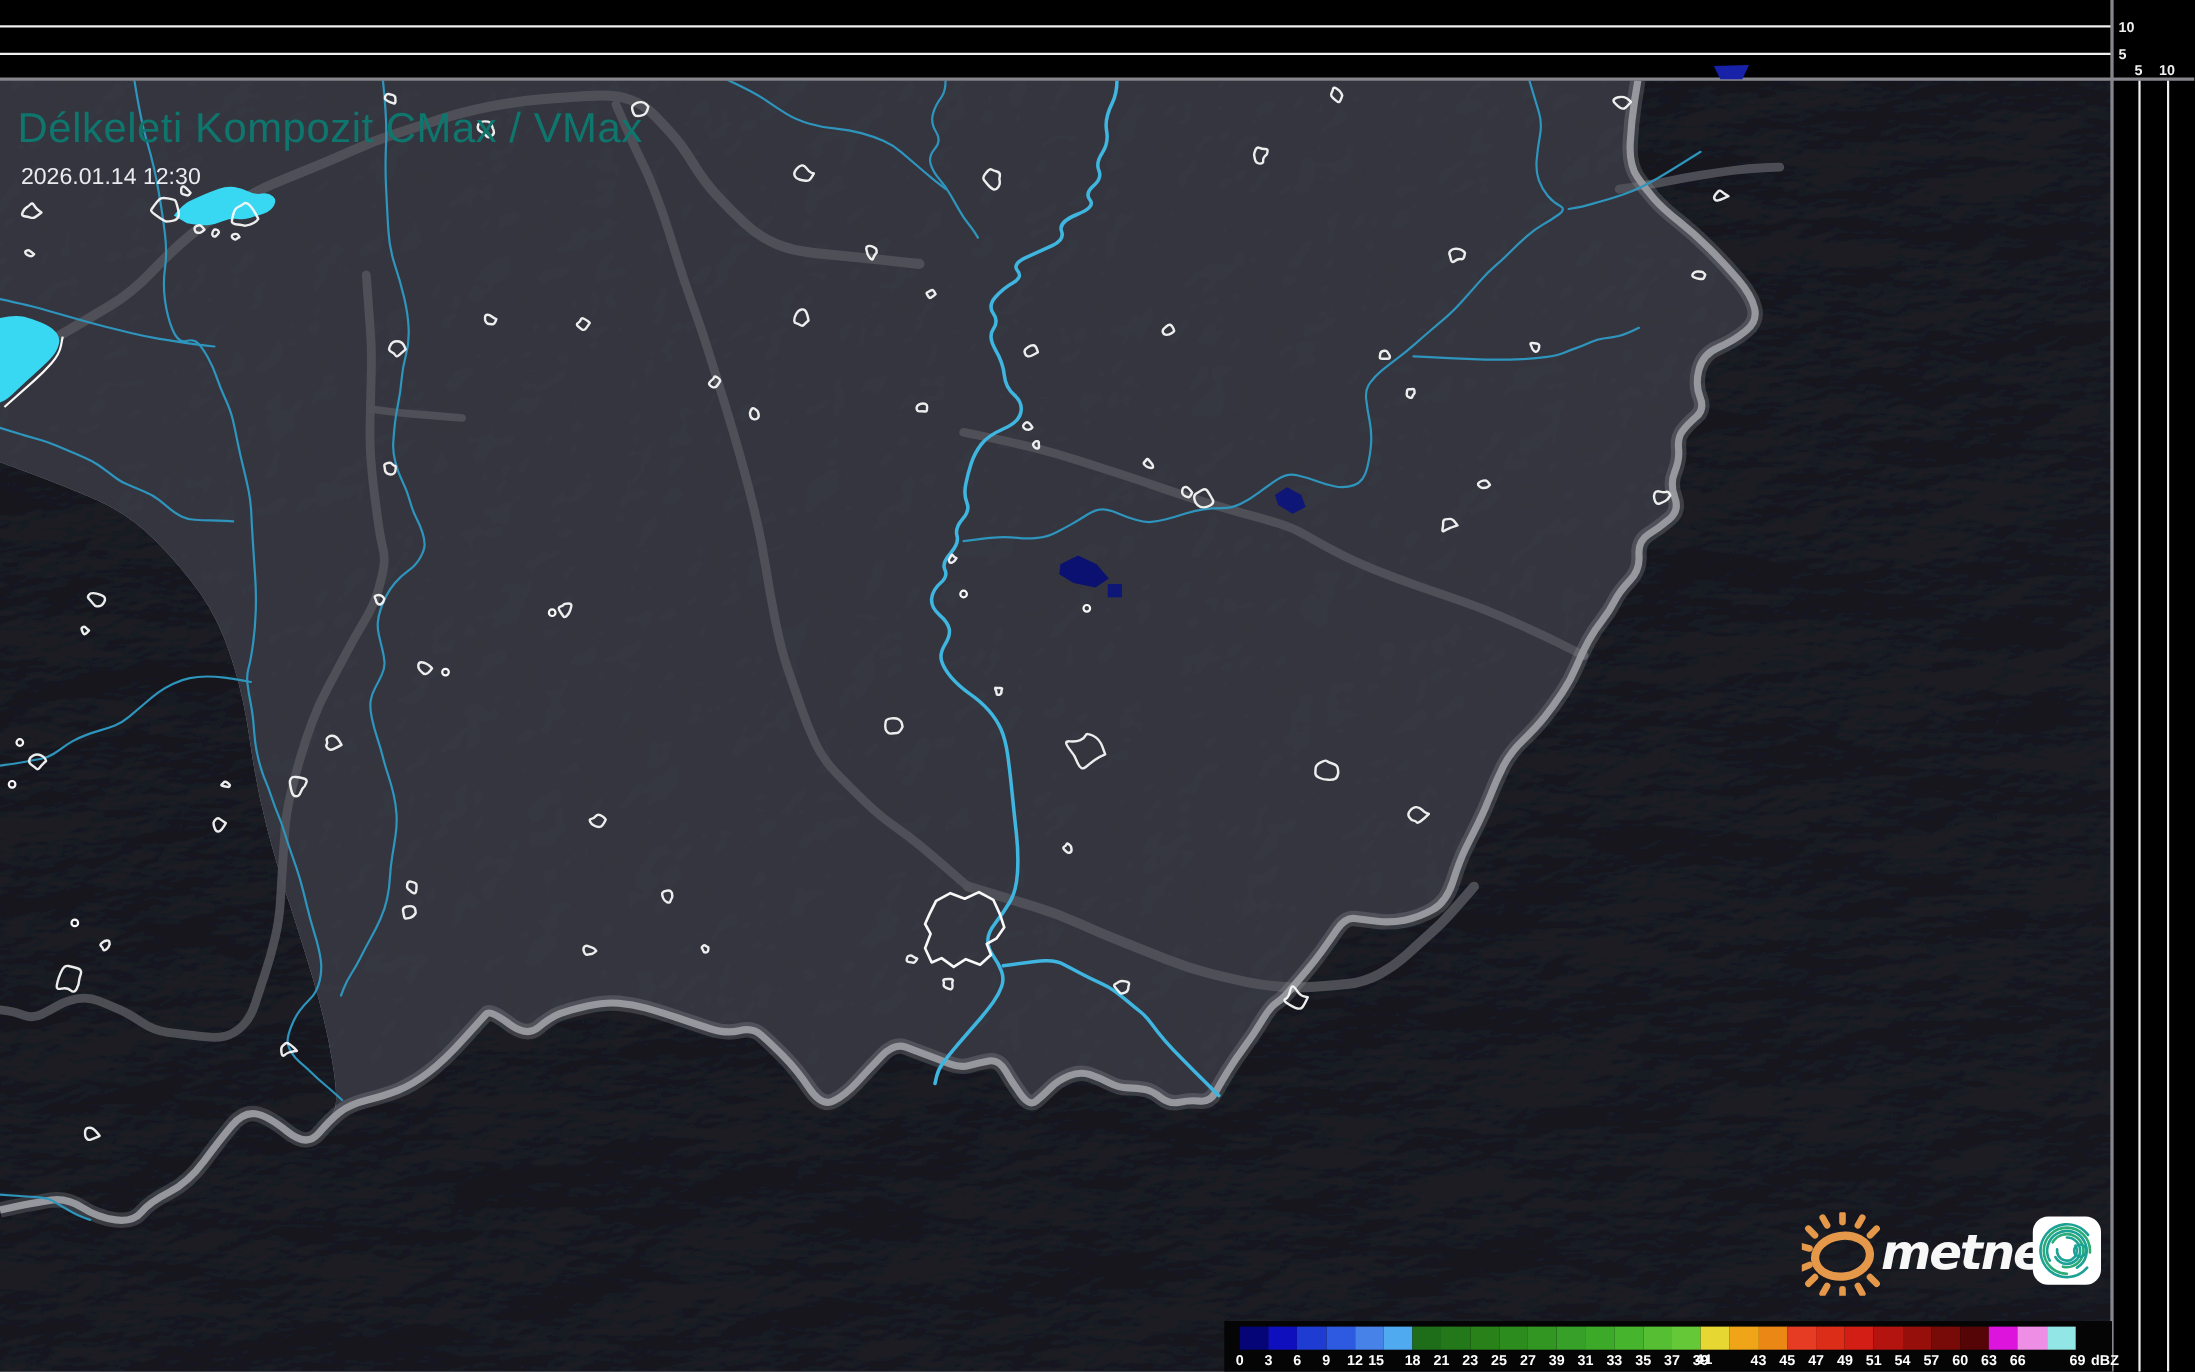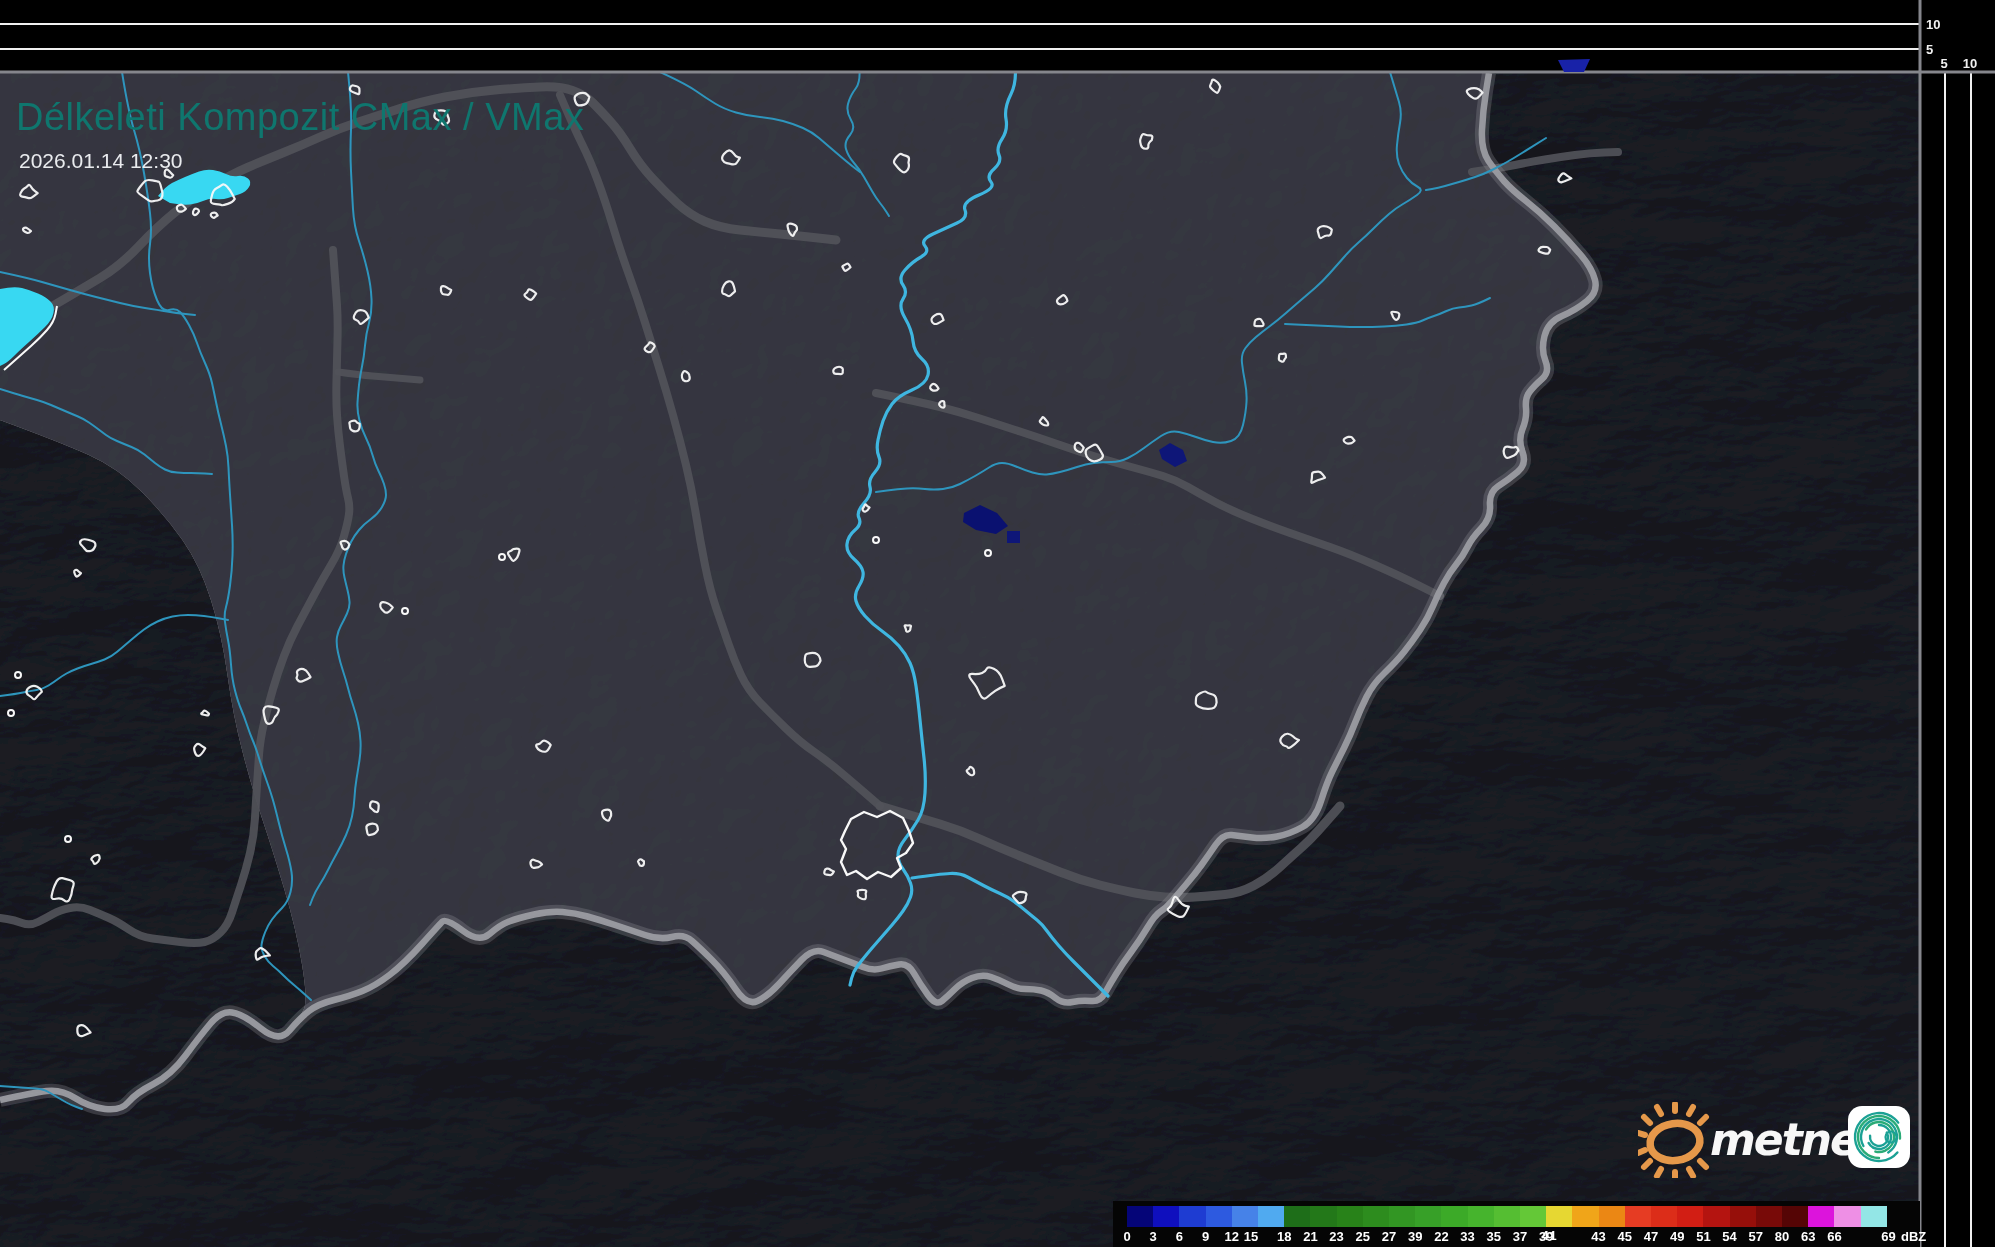--- a/index.html
+++ b/index.html
@@ -220,34 +220,34 @@
     <span class="tick" style="left: 66.4px;">6</span>
     <span class="tick" style="left: 92.6px;">9</span>
     <span class="tick" style="left: 118.8px;">12</span>
     <span class="tick" style="left: 138px;">15</span>
     <span class="tick" style="left: 171.2px;">18</span>
     <span class="tick" style="left: 197.4px;">21</span>
     <span class="tick" style="left: 223.6px;">23</span>
     <span class="tick" style="left: 249.8px;">25</span>
     <span class="tick" style="left: 276px;">27</span>
     <span class="tick" style="left: 302.2px;">39</span>
-    <span class="tick" style="left: 328.4px;">22</span>
+    <span class="tick" style="left: 328.4px;">31</span>
     <span class="tick" style="left: 354.6px;">33</span>
     <span class="tick" style="left: 380.8px;">35</span>
     <span class="tick" style="left: 407px;">37</span>
     <span class="tick" style="left: 433.2px;">39</span>
     <span class="tick" style="left: 436px; font-family: Liberation Mono, monospace;">41</span>
     <span class="tick" style="left: 485.6px;">43</span>
     <span class="tick" style="left: 511.8px;">45</span>
     <span class="tick" style="left: 538px;">47</span>
     <span class="tick" style="left: 564.2px;">49</span>
     <span class="tick" style="left: 590.4px;">51</span>
     <span class="tick" style="left: 616.6px;">54</span>
     <span class="tick" style="left: 642.8px;">57</span>
-    <span class="tick" style="left: 669px;">80</span>
+    <span class="tick" style="left: 669px;">60</span>
     <span class="tick" style="left: 695.2px;">63</span>
     <span class="tick" style="left: 721.4px;">66</span>
     <span class="tick" style="left: 747.6px; margin-left: 28px;">69</span>
   </div>
 
 <div id="brand" class="abs">
   <svg width="72" height="76" viewBox="0 0 72 76" style="position:absolute;left:0;top:0">
     <g stroke="#e5984a" fill="none" stroke-linecap="round">
       <ellipse cx="37" cy="40" rx="25" ry="18.5" stroke-width="7.5" transform="rotate(-8 37 40)"></ellipse>
       <g stroke-width="6">

